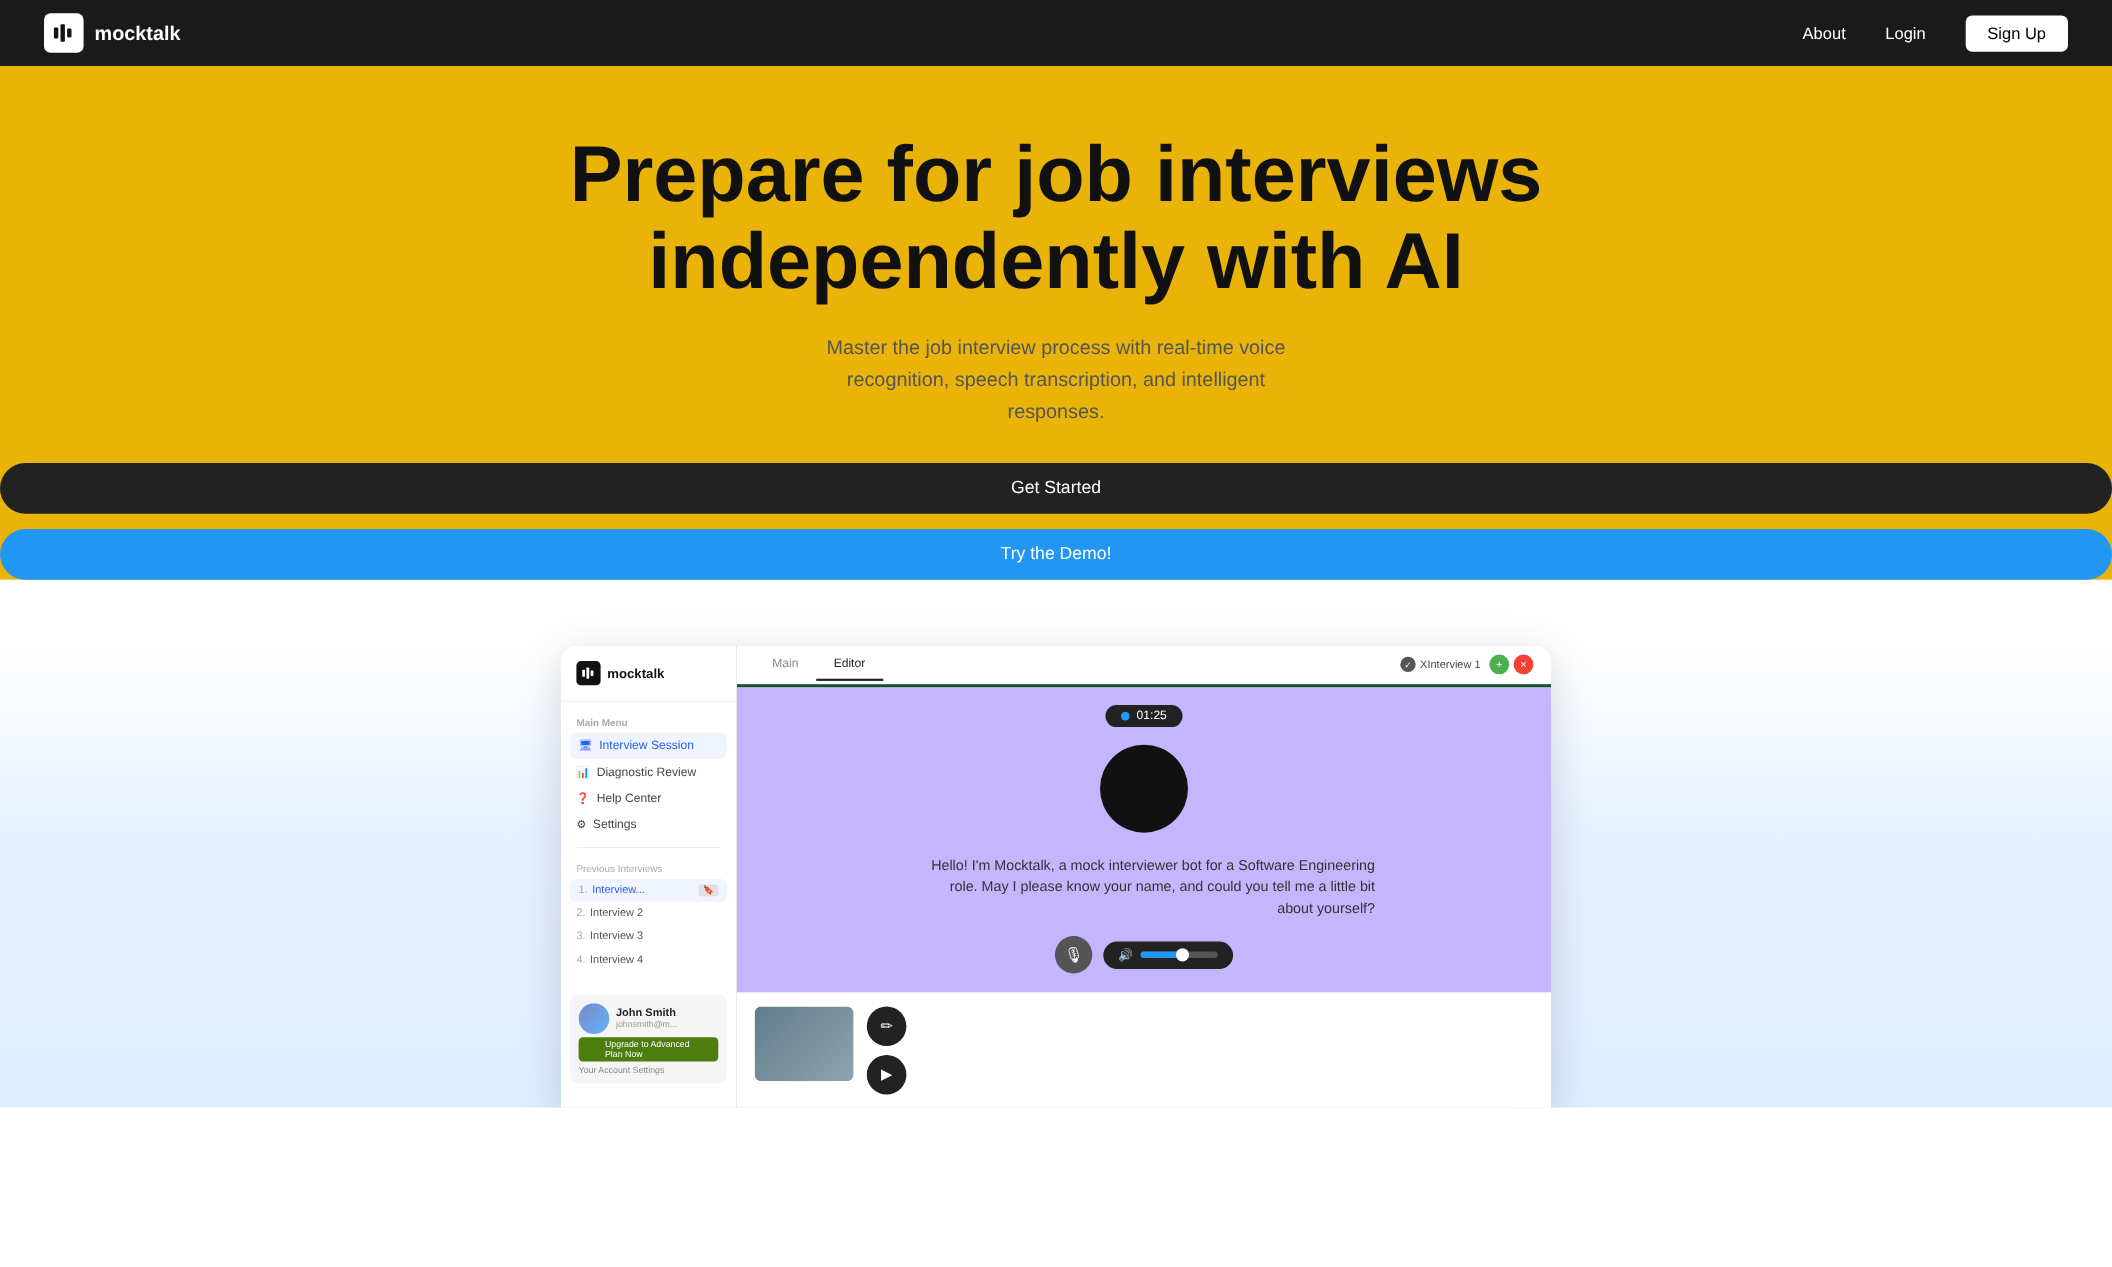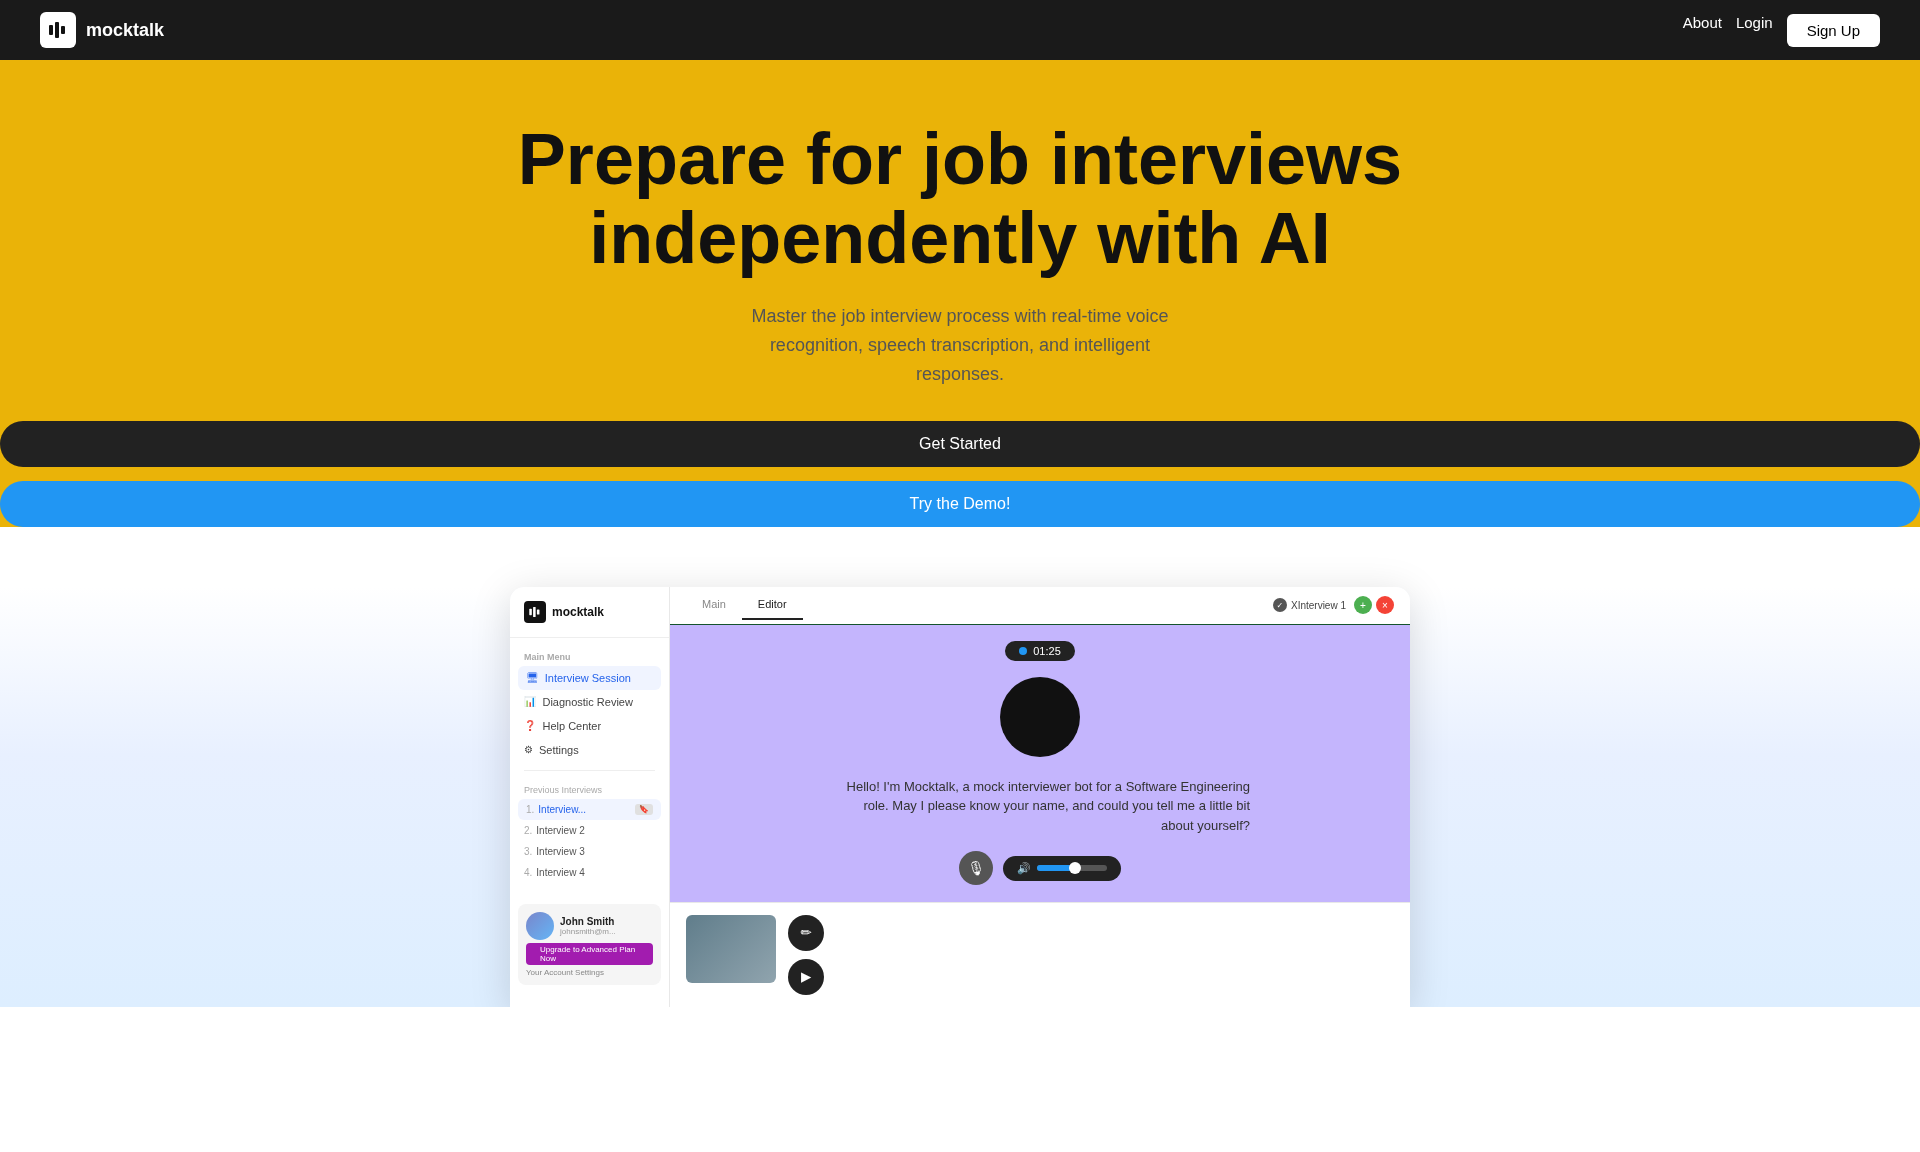--- a/index.html
+++ b/index.html
@@ -19,21 +19,21 @@
       display: flex; align-items: center; gap: 10px;
       color: #fff; font-size: 18px; font-weight: 600; text-decoration: none;
     }
     .logo-icon {
       width: 36px; height: 36px;
       background: #fff;
       border-radius: 6px;
       display: flex; align-items: center; justify-content: center;
     }
     .logo-icon svg { width: 22px; height: 22px; }
-    .nav-links { display: flex; align-items: flex-start; gap: 14px; }
+    .nav-links { display: flex; align-items: center; gap: 36px; }
     .nav-link { color: #fff; text-decoration: none; font-size: 15px; }
     .nav-signup {
       background: #fff; color: #000; border: none;
       padding: 8px 20px; border-radius: 6px;
       font-size: 15px; font-weight: 500; cursor: pointer;
     }
 
     
     .hero {
       padding-top: 120px;
@@ -136,32 +136,32 @@
       width: 28px; height: 28px; border-radius: 50%;
       background: #bbb; overflow: hidden; flex-shrink: 0;
     }
     .user-avatar-img {
       width: 100%; height: 100%;
       background: linear-gradient(135deg, #7986cb 0%, #64b5f6 100%);
     }
     .user-name { font-size: 10px; font-weight: 600; color: #222; }
     .user-email { font-size: 8px; color: #999; }
     .user-plan {
-      background: #a21caf; color: #fff; font-size: 8px;
-      border-radius: 4px; padding: 2px 14px; display: inline-block;
+      background: #4d7c0f; color: #fff; font-size: 8px;
+      border-radius: 4px; padding: 2px 24px; display: inline-block;
       margin-top: 2px;
     }
     .user-settings { font-size: 8px; color: #888; margin-top: 2px; }
 
     
     .main-content { flex: 1; display: flex; flex-direction: column; background: #f5f7fa; }
 
     
     .topbar {
-      background: #fff; border-bottom: 1px solid #14532d;
+      background: #fff; border-bottom: 3px solid #14532d;
       display: flex; align-items: center; justify-content: space-between;
       padding: 0 16px; height: 38px;
     }
     .topbar-tabs { display: flex; gap: 0; }
     .topbar-tab {
       padding: 8px 16px; font-size: 11px; color: #888; cursor: pointer;
       border-bottom: 2px solid transparent;
     }
     .topbar-tab.active { color: #222; border-bottom-color: #222; }
     .topbar-right { display: flex; align-items: center; gap: 8px; }

